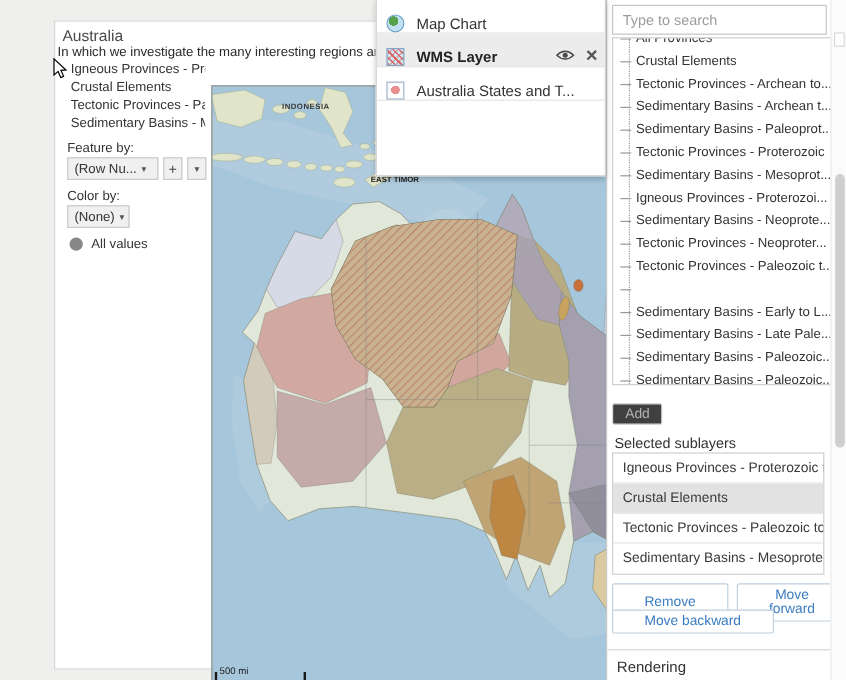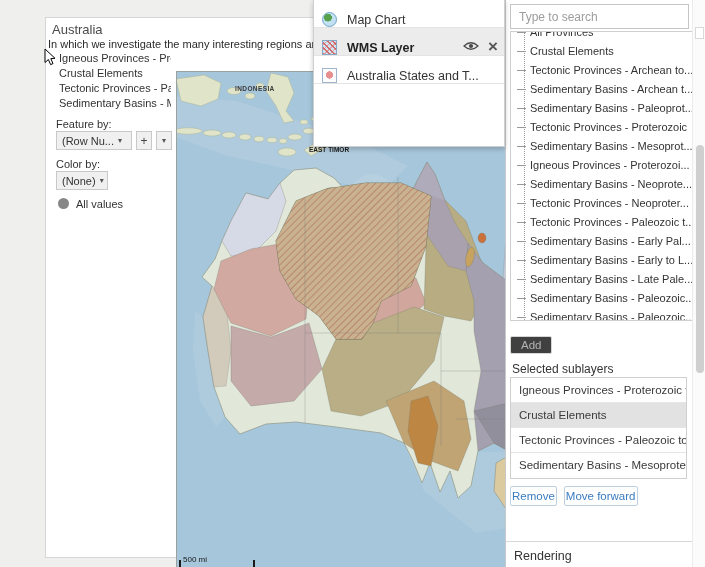--- a/index.html
+++ b/index.html
@@ -79,21 +79,21 @@
              background:#404040; border:1px solid #d6d6d6; border-radius:2px;
              font-family:"Liberation Sans", sans-serif; }
   .sel-label { position:absolute; left:6px; top:362px; font-size:12px; color:#333; }
   .sel-list { position:absolute; left:4px; top:377px; width:177px; border:1px solid #cfcfcf; background:#fff; }
   .sel-item { height:25px; line-height:25px; padding:0 8px; font-size:11.5px; color:#3a3a3a;
               border-bottom:1px solid #e5e5e5; white-space:nowrap; overflow:hidden; cursor:pointer; }
   .sel-item:last-child { border-bottom:none; }
   .sel-item.highlighted { background:#e2e2e2; }
   .btn-row { position:absolute; left:4px; top:486px; display:flex; gap:7px; }
   .link-btn { background:#fff; border:1px solid #bfd0de; border-radius:2px; color:#3a7cc0;
-              font-size:11.5px; padding:3px 1px; font-family:"Liberation Sans", sans-serif; cursor:pointer; }
+              font-size:11.5px; padding:3px 26px; font-family:"Liberation Sans", sans-serif; cursor:pointer; }
   .mb { position:absolute; left:4px; top:508px; }
   .rdivider { position:absolute; left:0; top:541px; width:200px; border-top:1px solid #d8d8d8; }
   .section-label { position:absolute; left:8px; top:549px; font-size:12.5px; color:#333; }
   .panel-scroll { position:absolute; right:0; top:0; width:13px; height:567px; background:#fbfbfb;
                   border-left:1px solid #ececec; }
   .scroll-btn { position:absolute; left:2px; top:27px; width:9px; height:12px; background:#fff;
                 border:1px solid #d9d9d9; }
   .thumb2 { position:absolute; left:2.5px; top:145px; width:8px; height:228px; background:#cfcfcf;
             border-radius:4px; }
 
@@ -335,21 +335,20 @@
             <span class="tree-text">Tectonic Provinces - Neoproter...</span>
           </div>
 
           <div class="tree-item">
             <span class="twig"></span>
             <span class="tree-text">Tectonic Provinces - Paleozoic t...</span>
           </div>
 
           <div class="tree-item">
             <span class="twig"></span>
-            <span class="tree-text">Sedimentary Basins - Early Pal...</span>
           </div>
 
           <div class="tree-item">
             <span class="twig"></span>
             <span class="tree-text">Sedimentary Basins - Early to L...</span>
           </div>
 
           <div class="tree-item">
             <span class="twig"></span>
             <span class="tree-text">Sedimentary Basins - Late Pale...</span>
@@ -388,20 +387,21 @@
 
         <div class="sel-item">
           <span>Sedimentary Basins - Mesoprote...</span>
         </div>
       </div>
 
     <div class="btn-row">
       <button class="link-btn">Remove</button>
       <button class="link-btn">Move forward</button>
     </div>
+    <button class="link-btn mb">Move backward</button>
 
     <div class="rdivider"></div>
     <div class="section-label">Rendering</div>
 
     <div class="panel-scroll">
       <div class="scroll-btn"></div>
       <div class="thumb2"></div>
     </div>
   </div>
 

